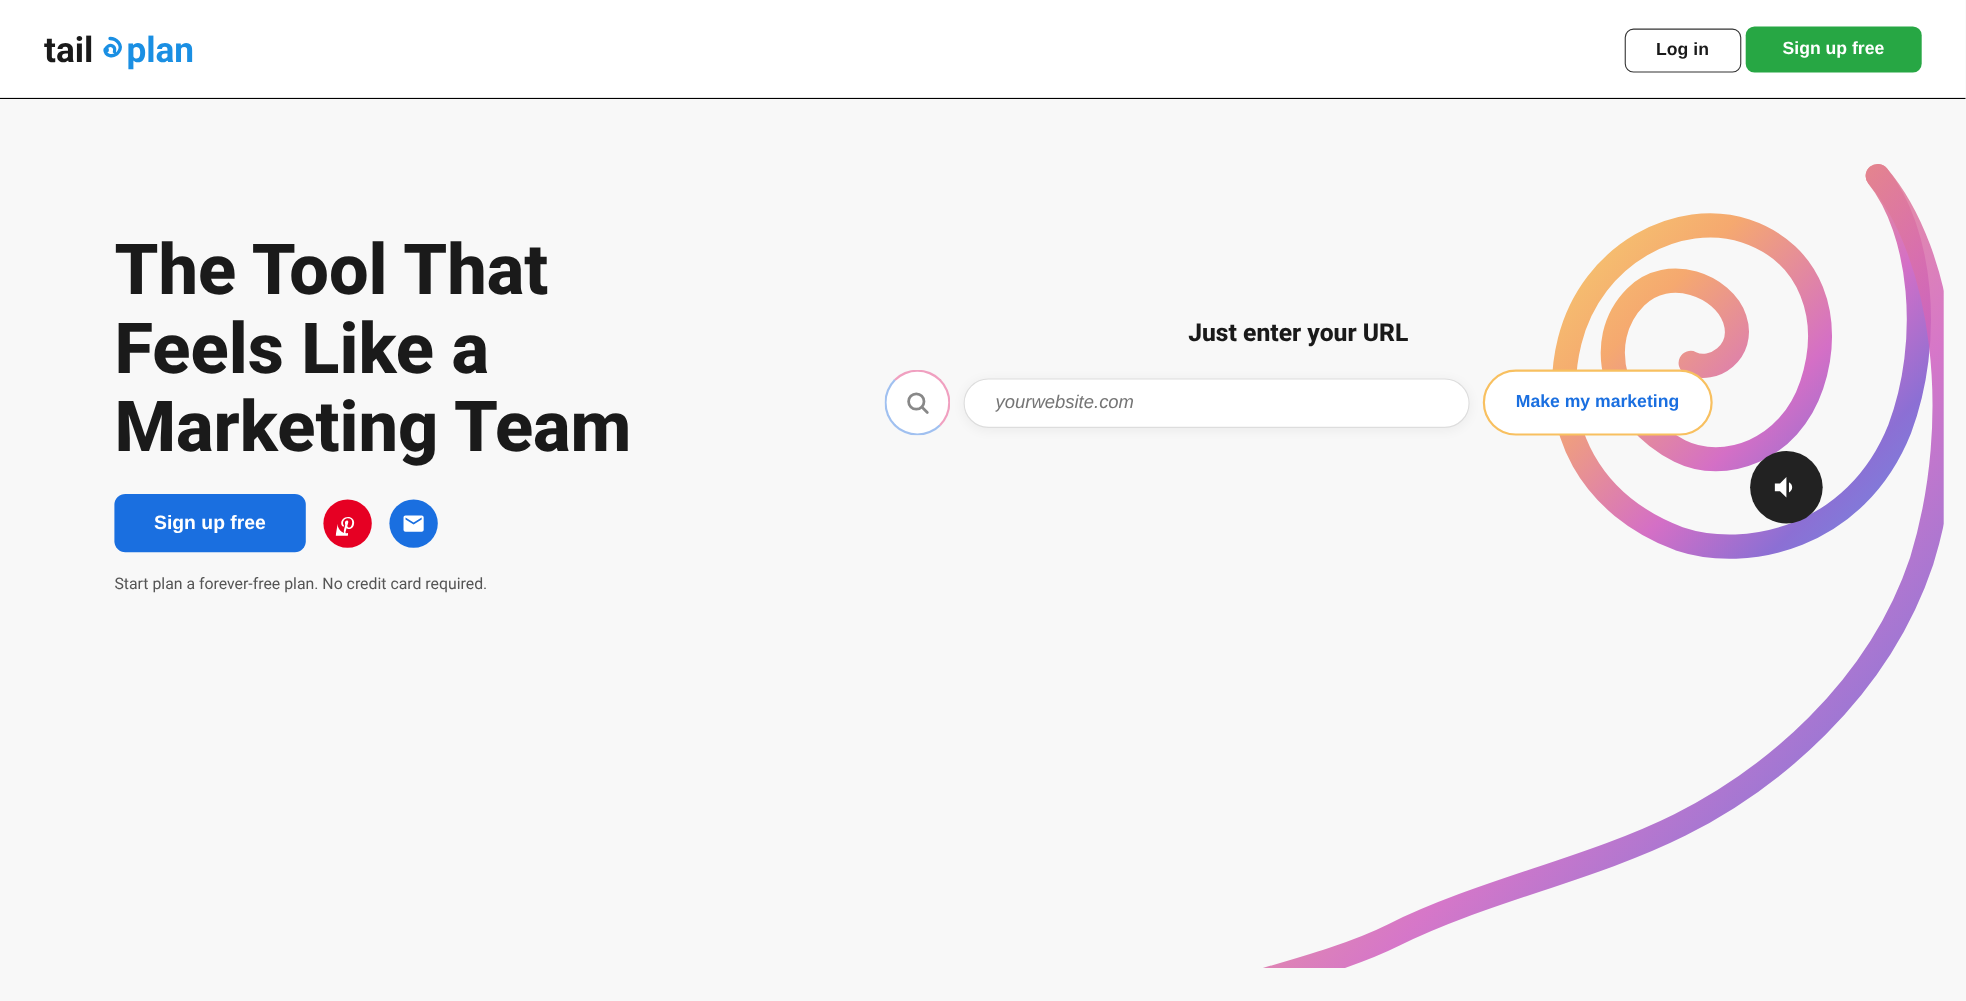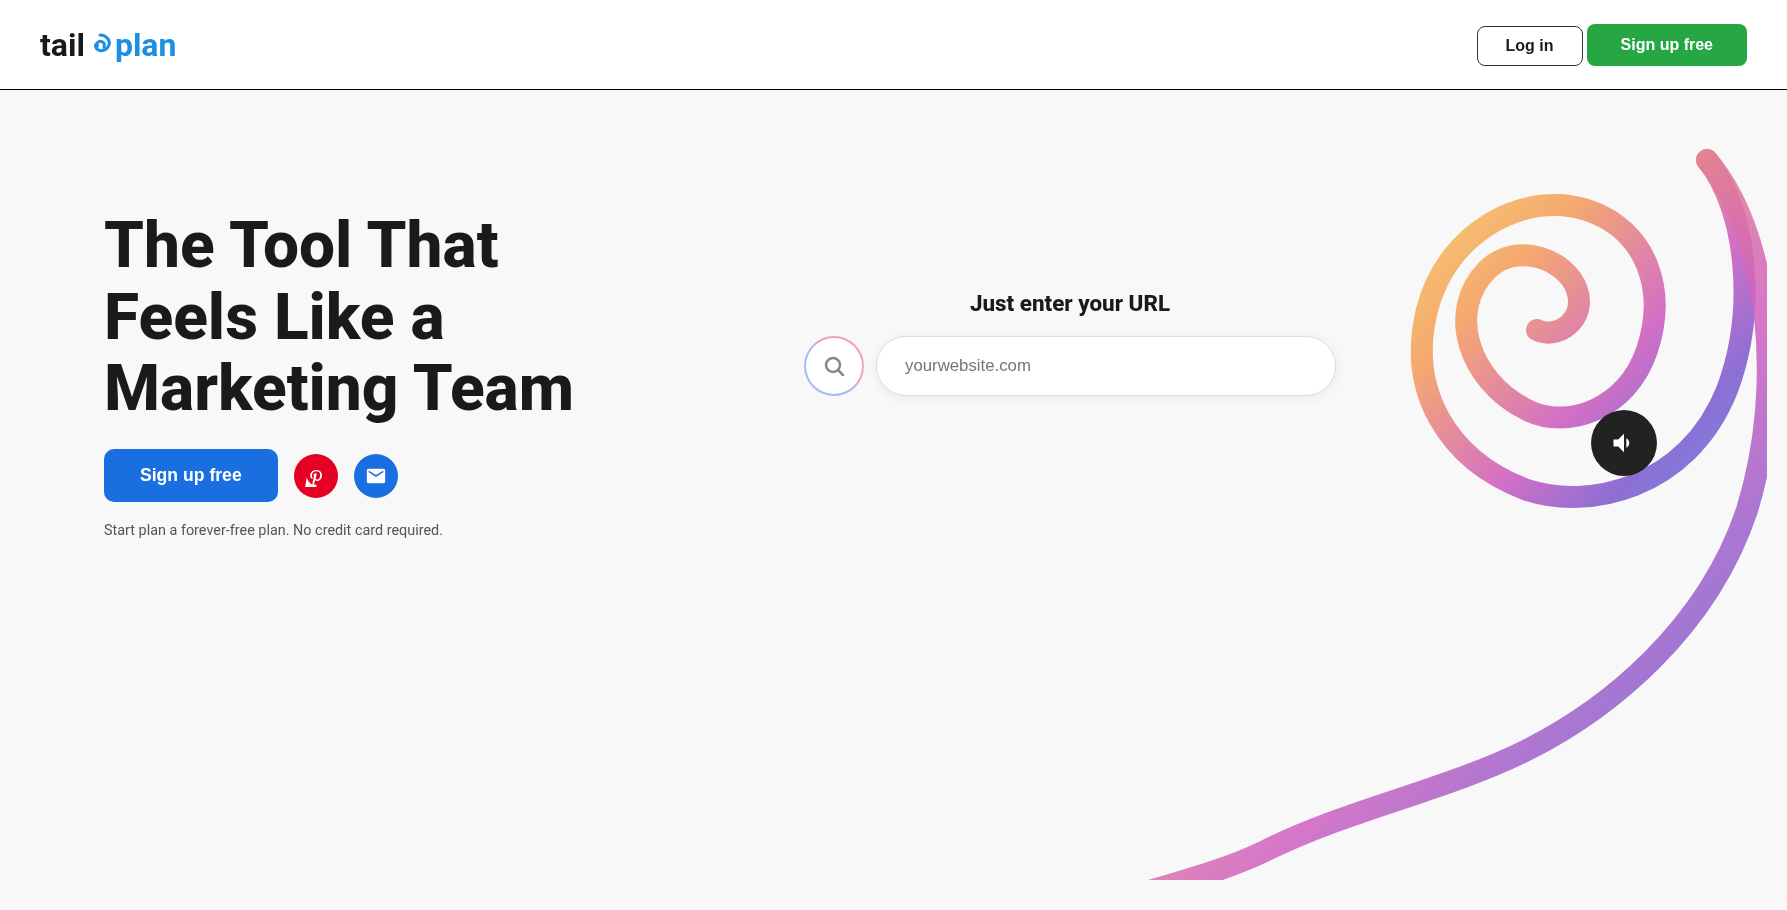--- a/index.html
+++ b/index.html
@@ -178,29 +178,30 @@
       border: 2px solid;
       border-color: #f0a0c0 #f0a0c0 #a0c0f0 #a0c0f0;
       display: flex;
       align-items: center;
       justify-content: center;
       flex-shrink: 0;
       background: #fff;
     }
     .url-input {
       width: 460px;
-      height: 60px;
+      height: 45px;
       border: 1.5px solid #ddd;
       border-radius: 50px;
       padding: 0 28px;
       font-size: 1.05rem;
       color: #333;
       outline: none;
       background: #fff;
       box-shadow: 0 2px 12px rgba(0,0,0,0.06);
+      font-style: italic;
     }
     .btn-make-marketing {
       height: 60px;
       padding: 0 28px;
       border-radius: 50px;
       border: 2px solid;
       border-image: linear-gradient(90deg, #f0a0c0, #f5c060, #f0a0c0) 1;
       background: #fff;
       color: #1a6fe0;
       font-size: 1rem;
@@ -325,17 +326,18 @@
     <div class="url-section">
       <p class="url-label">Just enter your URL</p>
       <div class="url-input-row">
         <div class="search-circle">
           <svg width="24" height="24" viewBox="0 0 24 24" fill="none" stroke="#888" stroke-width="2.5" stroke-linecap="round">
             <circle cx="11" cy="11" r="7"></circle>
             <line x1="16.5" y1="16.5" x2="21" y2="21"></line>
           </svg>
         </div>
         <input class="url-input" type="text" placeholder="yourwebsite.com" style="">
+        <button class="btn-make-marketing">Make my marketing</button>
       </div>
     </div>
 
   </div>
 </section>
 
 </body></html>

